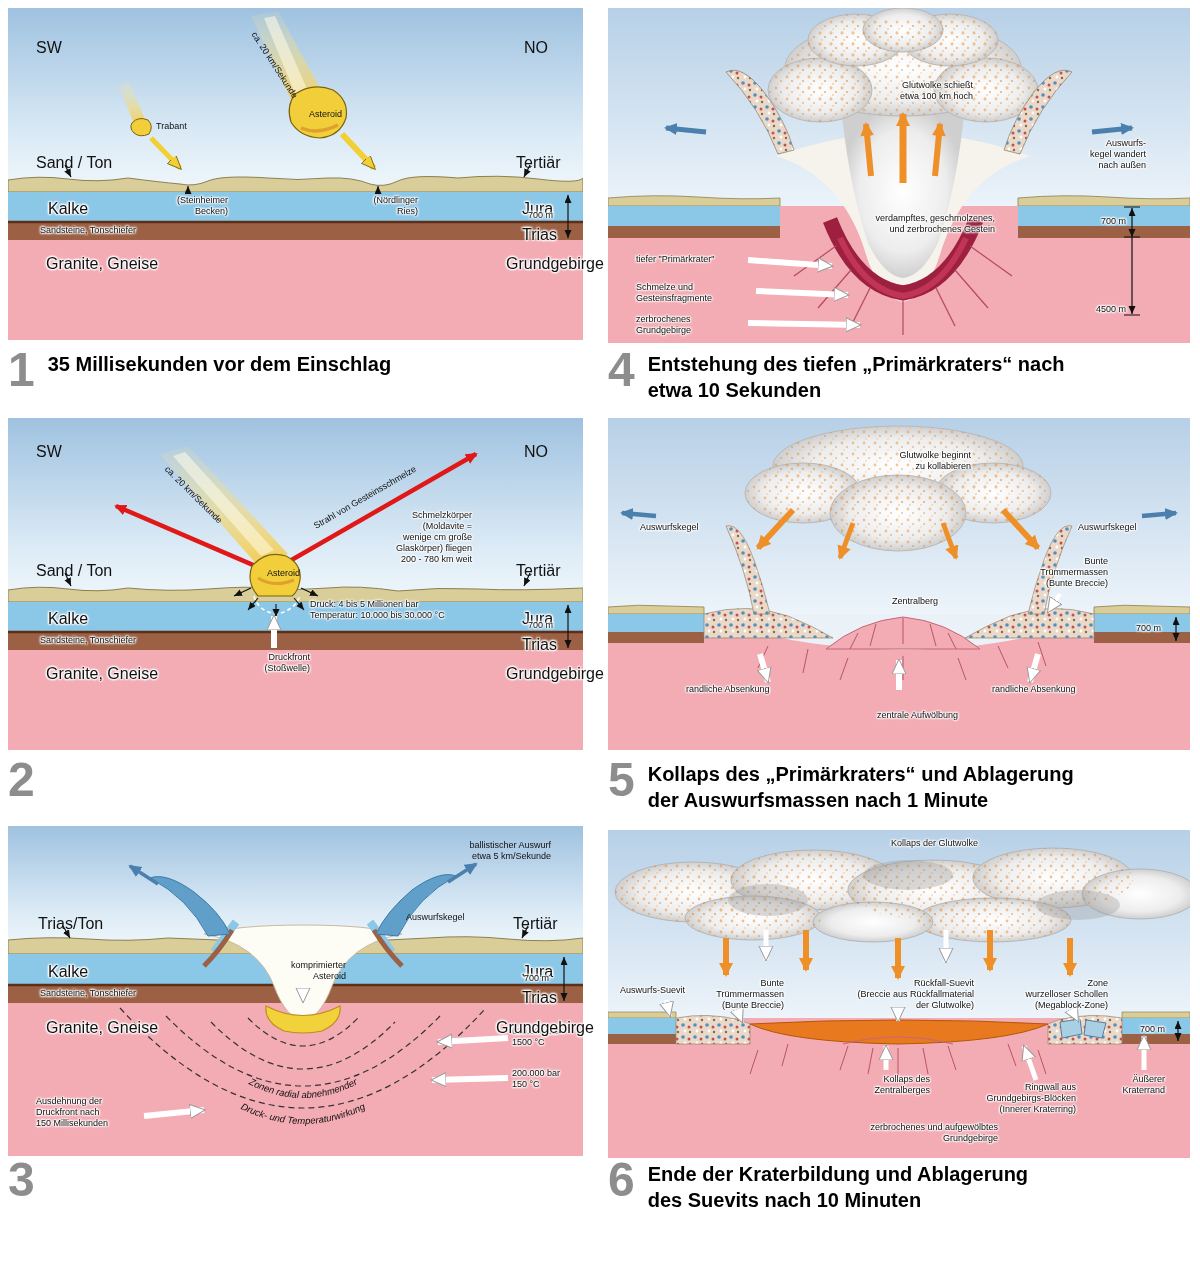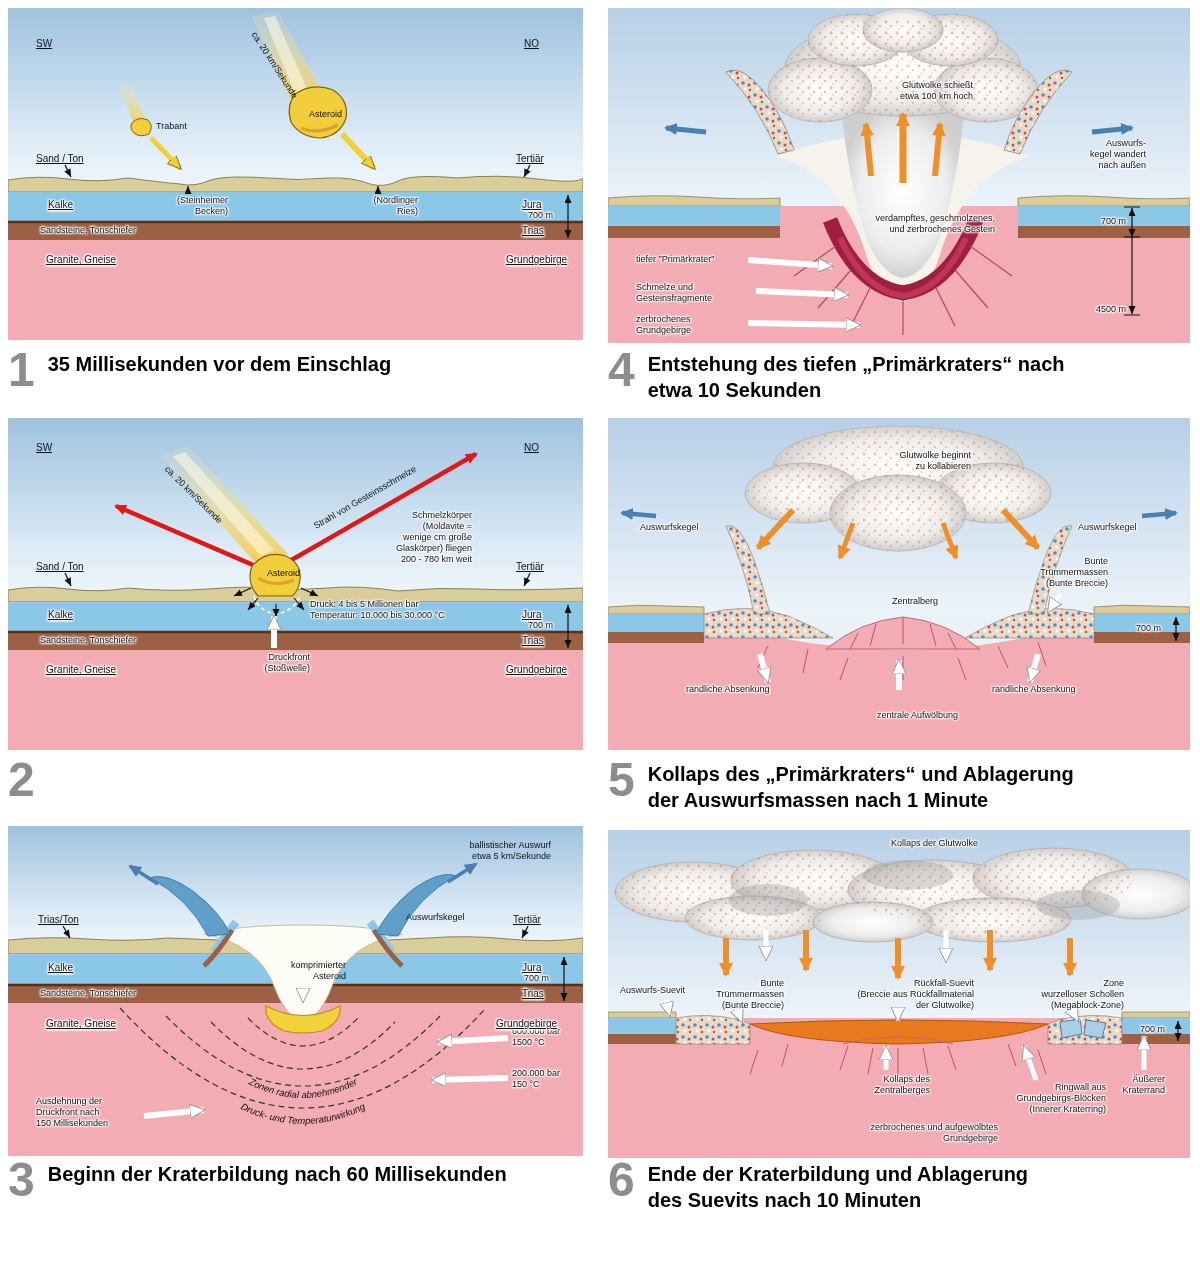--- a/index.html
+++ b/index.html
@@ -3,21 +3,21 @@
 <meta charset="utf-8">
 <style>
   * { margin:0; padding:0; box-sizing:border-box; }
   html,body { background:#fff; }
   body { font-family:"Liberation Sans", sans-serif; color:#111; }
   .page { position:relative; width:1200px; height:1275px; background:#fff; overflow:hidden; }
   .panel { position:absolute; }
   .art { position:absolute; left:0; top:0; width:100%; height:100%; }
   svg { display:block; }
   .lbl { position:absolute; font-size:9px; line-height:1.22; color:#111; white-space:pre-line; }
-  .s10 { font-size:10px;text-decoration:underline; }
+  .s10 { font-size:16px; }
   .c { text-align:right; }
   .r { text-align:right; }
   .halo { text-shadow:0 0 2px #fff,0 0 2px #fff,1px 1px 2px #fff,-1px -1px 2px #fff,1px -1px 2px #fff,-1px 1px 2px #fff; }
   .rot { transform-origin:0 0; }
   .caption { position:absolute; display:flex; gap:13px; align-items:flex-start; }
   .cap-num { font-size:48px; line-height:0.82; color:#8d8d8d; font-weight:bold; }
   .cap-text { font-size:20px; font-weight:bold; color:#000; line-height:1.3; white-space:pre-line; padding-top:1px; }
   .credit { position:absolute; font-size:15px; font-style:italic; color:#1a1a1a; }
 </style>
 </head>
@@ -244,21 +244,20 @@
   <div class="lbl halo" style="left:32px;top:162px">Sandsteine, Tonschiefer</div>
   <div class="lbl s10 halo" style="left:38px;top:192px">Granite, Gneise</div>
   <div class="lbl s10" style="left:505px;top:88px">Tertiär</div>
   <div class="lbl s10 halo" style="left:514px;top:136px">Jura</div>
   <div class="lbl s10 halo" style="left:514px;top:162px">Trias</div>
   <div class="lbl s10 halo" style="left:488px;top:192px">Grundgebirge</div>
   <div class="lbl halo" style="left:516px;top:147px">700 m</div>
 </div>
 <div class="caption" style="left:8px;top:1160px">
   <div class="cap-num">3</div>
-  <div class="cap-text">Beginn der Kraterbildung nach 60 Millisekunden</div>
 </div>
 
 <div class="panel" style="left:608px;top:8px;width:582px;height:335px">
   <svg class="art" viewBox="0 0 582 335">
     <rect width="582" height="202" fill="url(#skyB)"></rect>
     <rect y="202" width="582" height="133" fill="#f3abb4"></rect>
     <rect x="172" y="198" width="238" height="137" fill="#f3abb4"></rect>
     <path d="M0,190 Q45,186 90,189 T172,190 L172,198 L0,198 Z" fill="#d9ce99" stroke="#8d8050" stroke-width="0.8"></path>
     <rect y="198" width="172" height="20" fill="#8bc7e7"></rect>
     <rect y="218" width="172" height="12" fill="#9c6044"></rect>
@@ -482,26 +481,26 @@
     <line x1="570" y1="191" x2="570" y2="211" stroke="#111" stroke-width="1.2" marker-start="url(#ak)" marker-end="url(#ak)"></line>
   </svg>
   <div class="lbl c halo" style="left:212px;top:8px;width:158px">Kollaps der Glutwolke</div>
   <div class="lbl halo" style="left:12px;top:155px">Auswurfs-Suevit</div>
   <div class="lbl c halo" style="left:86px;top:148px;width:90px">Bunte
 Trümmermassen
 (Bunte Breccie)</div>
   <div class="lbl c halo" style="left:198px;top:148px;width:168px">Rückfall-Suevit
 (Breccie aus Rückfallmaterial
 der Glutwolke)</div>
-  <div class="lbl c halo" style="left:408px;top:148px;width:108px">Zone
+  <div class="lbl c halo" style="left:392px;top:148px;width:108px">Zone
 wurzelloser Schollen
 (Megablock-Zone)</div>
   <div class="lbl c halo" style="left:238px;top:244px;width:84px">Kollaps des
 Zentralberges</div>
-  <div class="lbl c halo" style="left:380px;top:252px;width:118px">Ringwall aus
+  <div class="lbl c halo" style="left:350px;top:252px;width:118px">Ringwall aus
 Grundgebirgs-Blöcken
 (Innerer Kraterring)</div>
   <div class="lbl c halo" style="left:495px;top:244px;width:62px">Äußerer
 Kraterrand</div>
   <div class="lbl c halo" style="left:186px;top:292px;width:204px">zerbrochenes und aufgewölbtes
 Grundgebirge</div>
   <div class="lbl halo" style="left:532px;top:194px">700 m</div>
 </div>
 <div class="caption" style="left:608px;top:1160px">
   <div class="cap-num">6</div>

